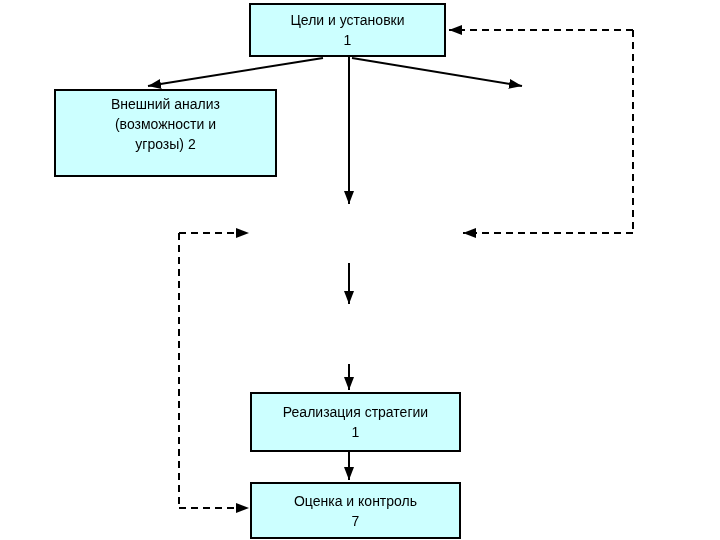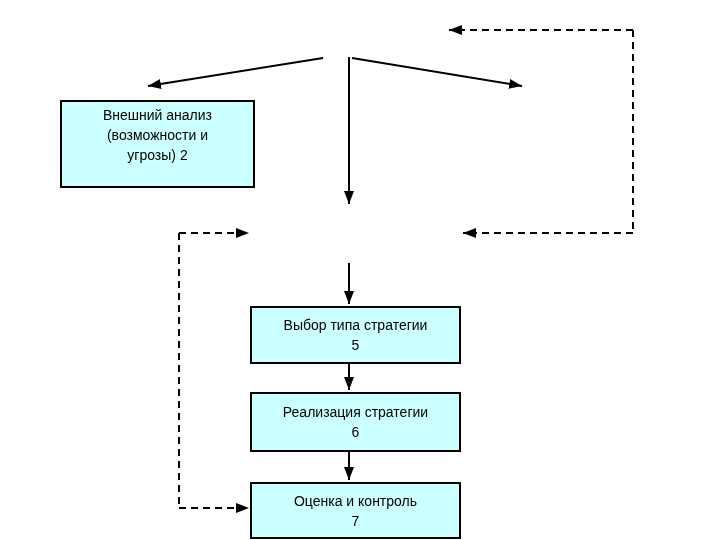--- a/index.html
+++ b/index.html
@@ -40,21 +40,21 @@
     justify-content: center;
   }
   .box .label {
     white-space: pre-line;
   }
   .box.top-align {
     align-items: flex-start;
     padding-top: 3px;
   }
   #box-1 { left: 249px; top: 3px;   width: 197px; height: 54px; }
-  #box-2 { left: 60px;  top: 89px;  width: 195px; height: 88px; margin-top: 11px; }
+  #box-2 { left: 54px;  top: 89px;  width: 223px; height: 88px; }
   #box-3 { left: 444px; top: 89px;  width: 172px; height: 88px; }
   #box-4 { left: 250px; top: 207px; width: 211px; height: 56px; }
   #box-5 { left: 250px; top: 306px; width: 211px; height: 58px; }
   #box-6 { left: 250px; top: 392px; width: 211px; height: 60px; }
   #box-7 { left: 250px; top: 482px; width: 211px; height: 57px; }
 </style>
 </head>
 <body>
 
 <div class="stage">
@@ -81,37 +81,37 @@
       </g>
 
       <g stroke-dasharray="7 5">
         <path d="M633,30 L633,233"></path>
         <path d="M633,30 L449,30" marker-end="url(#arr)"></path>
         <path d="M633,233 L463,233" marker-end="url(#arr)"></path>
       </g>
     </g>
   </svg>
 
+  <div id="box-1" class="box">
+    <span class="label">Цели и установки
+1</span>
+  </div>
 
   <div id="box-2" class="box top-align">
     <span class="label">Внешний анализ
 (возможности и
 угрозы) 2</span>
   </div>
 
 
 
-  <div id="box-5" class="box">
-    <span class="label">Выбор типа стратегии
-5</span>
-  </div>
 
   <div id="box-6" class="box">
     <span class="label">Реализация стратегии
-6</span>
+1</span>
   </div>
 
   <div id="box-7" class="box">
     <span class="label">Оценка и контроль
 7</span>
   </div>
 
 </div>
 
 </body></html>

